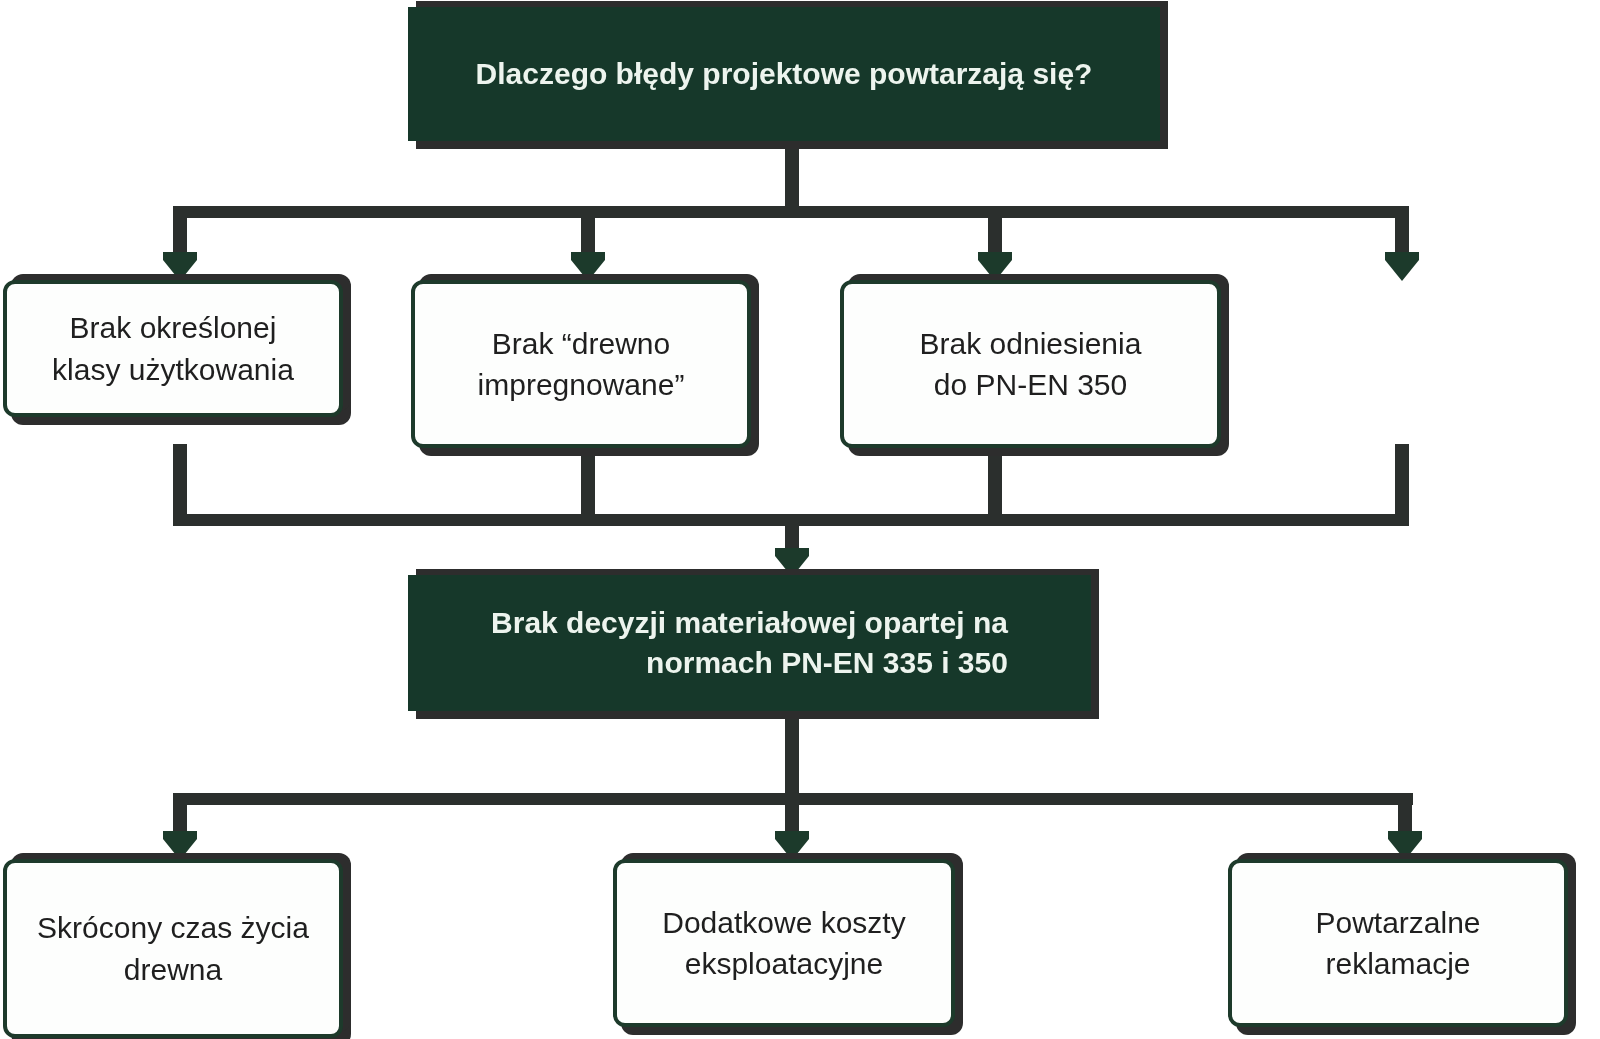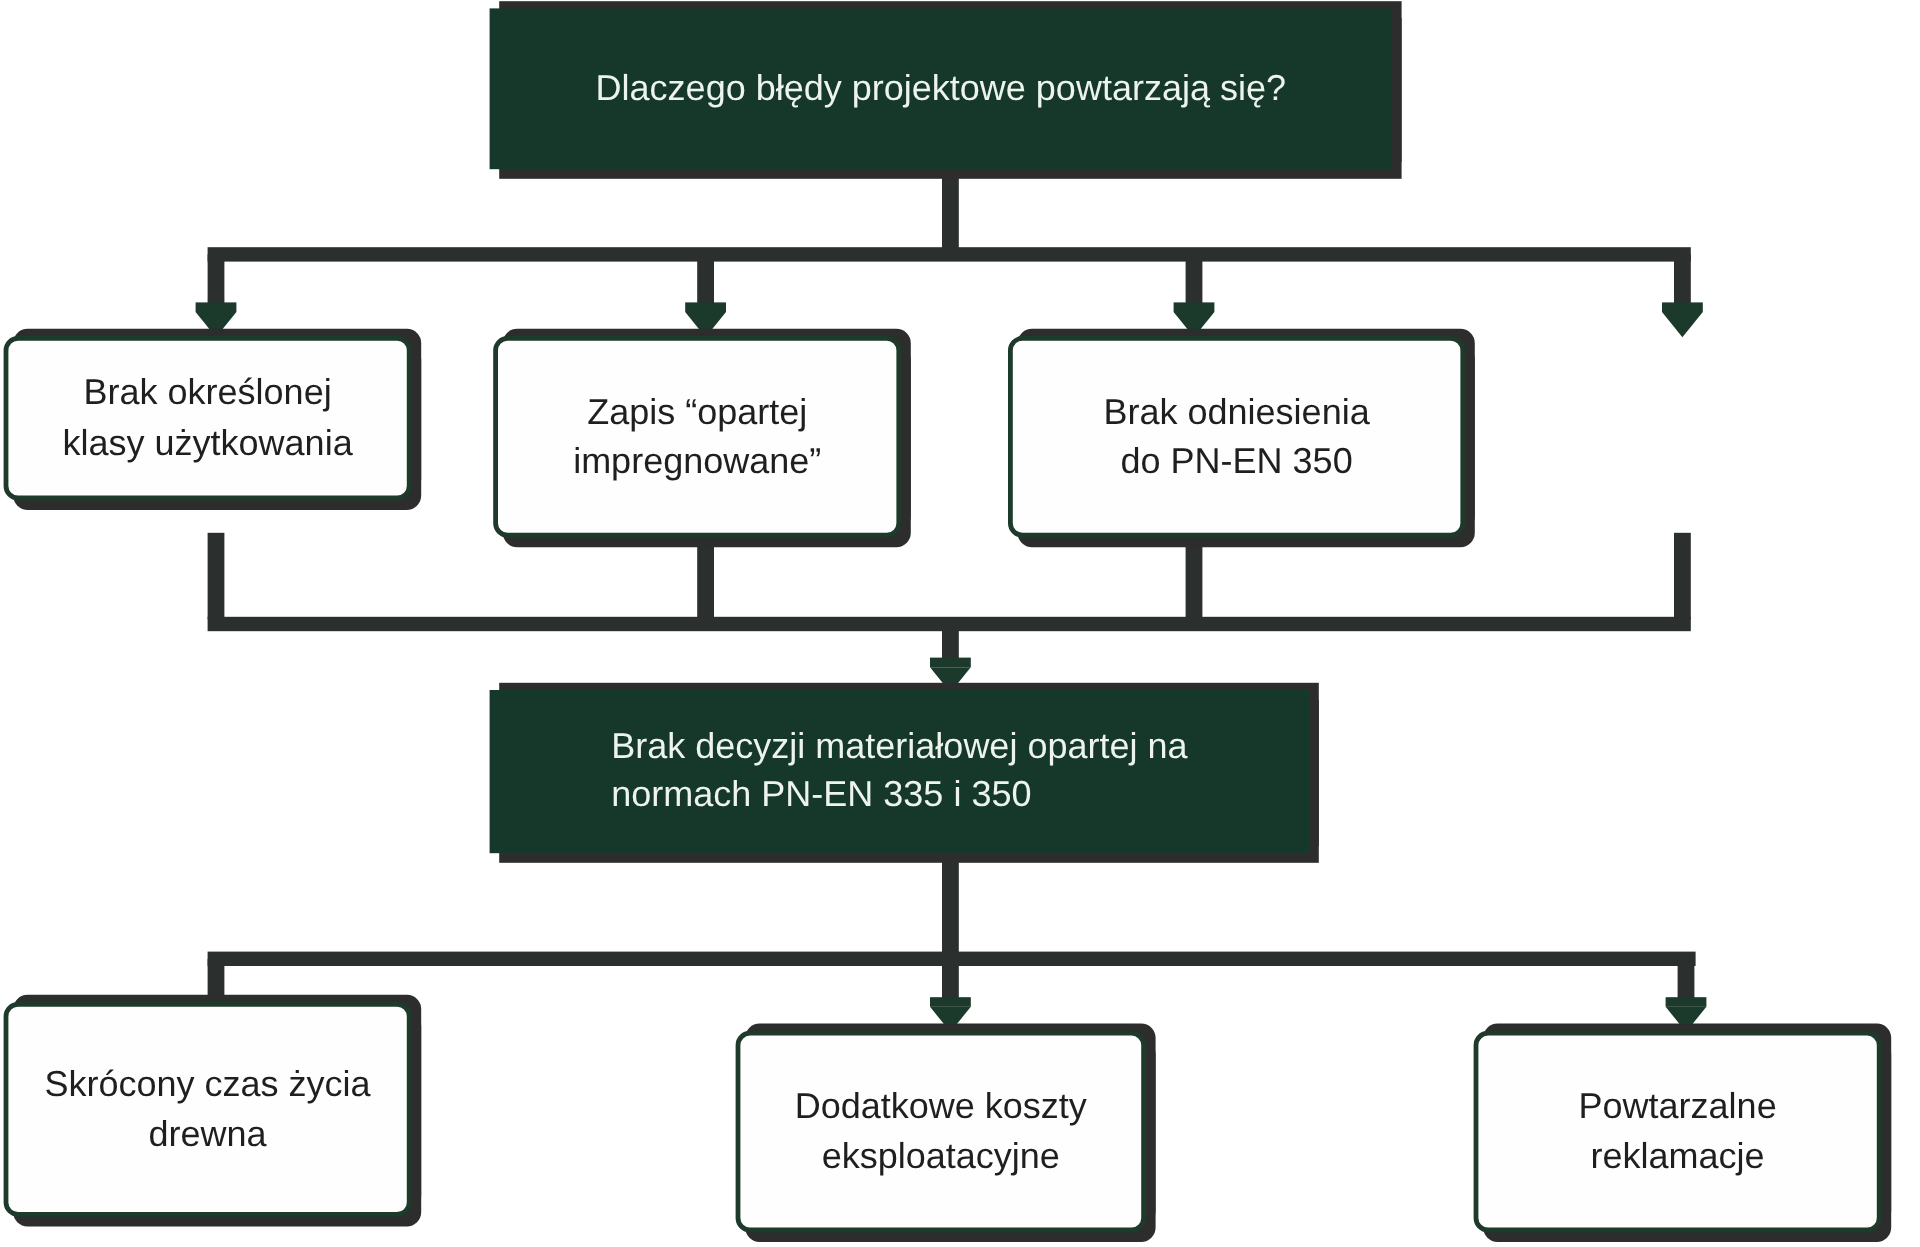--- a/index.html
+++ b/index.html
@@ -10,22 +10,22 @@
   
   .vline{position:absolute;width:14px;background:#2b2f2d;z-index:1;}
   .hline{position:absolute;height:12px;background:#2b2f2d;z-index:1;}
   .acap{position:absolute;width:34px;height:8px;background:#1c3a2b;z-index:2;}
   .atri{position:absolute;width:0;height:0;z-index:2;
         border-left:17px solid transparent;border-right:17px solid transparent;
         border-top:21px solid #1c3a2b;}
   
   .gbox{
     position:absolute;background:#16382a;color:#edf4ee;z-index:3;
-    display:flex;align-items:center;justify-content:center;text-align:left;
-    font-size:30px;font-weight:normal;line-height:1.35;white-space:pre-line;
+    display:flex;align-items:center;justify-content:center;text-align:right;
+    font-size:30px;font-weight:bold;line-height:1.35;white-space:pre-line;
     box-shadow:8px -6px 0 #2d2d2d, 8px 8px 0 #2d2d2d;
     padding:0 20px;box-sizing:border-box;
   }
   .wbox{
     position:absolute;background:#fdfefd;color:#1f1f1f;z-index:3;
     border:4px solid #1d3a2b;border-radius:12px;
     display:flex;align-items:center;justify-content:center;text-align:center;
     font-size:30px;font-weight:400;line-height:1.38;white-space:pre-line;
     box-shadow:8px -6px 0 #2d2d2d, 8px 8px 0 #2d2d2d;
     padding:0 14px;box-sizing:border-box;
@@ -76,28 +76,28 @@
   <div class="atri" style="left:775px;top:839px"></div>
 
   <div class="vline" style="left:1398px;top:799px;height:36px"></div>
   <div class="acap" style="left:1388px;top:831px"></div>
   <div class="atri" style="left:1388px;top:839px"></div>
 
   <div class="gbox" style="left:408px;top:7px;width:752px;height:134px">Dlaczego błędy projektowe powtarzają się?</div>
 
   <div class="wbox" style="left:3px;top:280px;width:340px;height:137px">Brak określonej
 klasy użytkowania</div>
-  <div class="wbox" style="left:411px;top:280px;width:340px;height:168px">Zapis “opartej
+  <div class="wbox" style="left:411px;top:280px;width:340px;height:168px">Brak “drewno
 impregnowane”</div>
   <div class="wbox" style="left:840px;top:280px;width:381px;height:168px">Brak odniesienia
 do PN-EN 350</div>
 
   <div class="gbox" style="left:408px;top:575px;width:683px;height:136px">Brak decyzji materiałowej opartej na
 normach PN-EN 335 i 350</div>
 
-  <div class="wbox" style="left:3px;top:835px;width:340px;height:179px">Skrócony czas życia
+  <div class="wbox" style="left:3px;top:859px;width:340px;height:179px">Skrócony czas życia
 drewna</div>
   <div class="wbox" style="left:1228px;top:859px;width:340px;height:168px">Powtarzalne
 reklamacje</div>
   <div class="wbox" style="left:613px;top:859px;width:342px;height:168px">Dodatkowe koszty
 eksploatacyjne</div>
 
 </div>
 
 </body></html>

